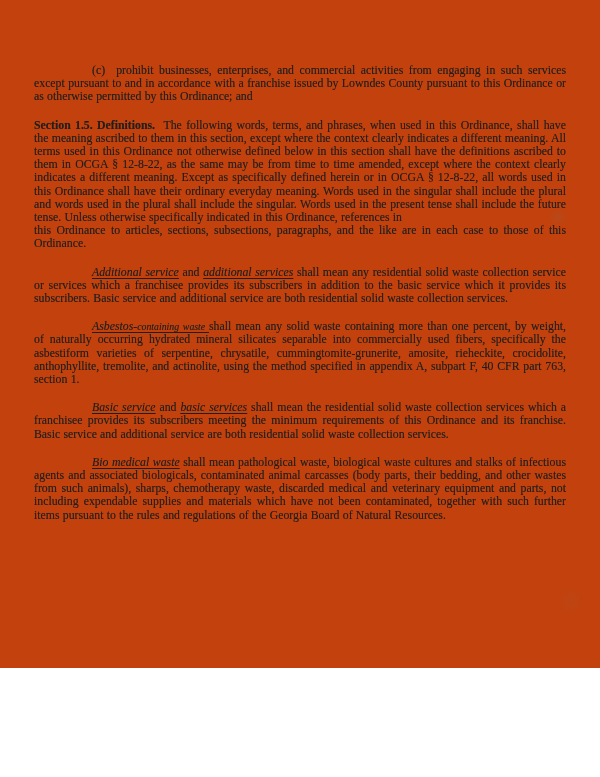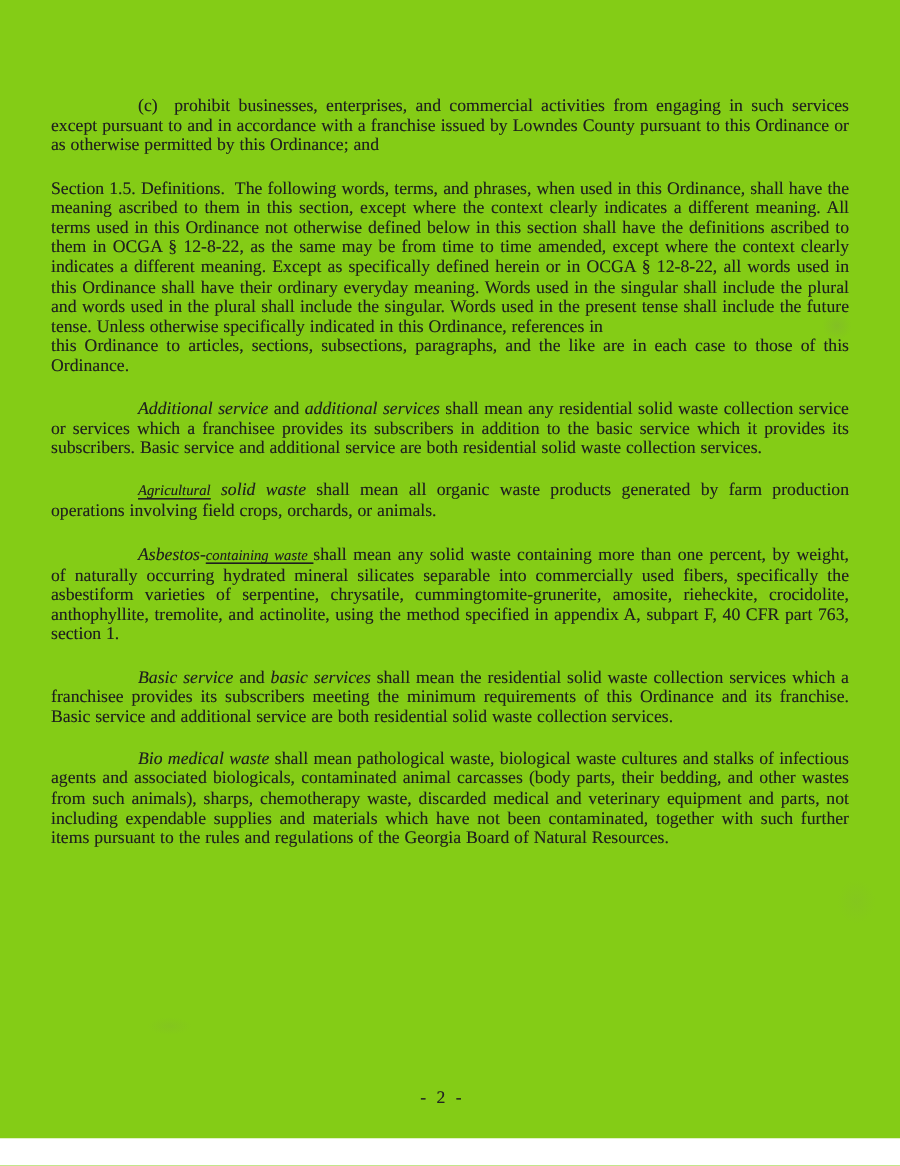--- a/index.html
+++ b/index.html
@@ -1,42 +1,43 @@
 <!DOCTYPE html>
 <html><head>
 <meta charset="utf-8">
 <style>
   html, body { margin: 0; padding: 0; background: #ffffff; }
   .page {
     position: relative;
     width: 600px;
-    height: 759px;
-    background: #84cc16;
+    height: 668px;
+    background: #c2410c;
     overflow: hidden;
     font-family: "Liberation Serif", "DejaVu Serif", serif;
     color: #1f1f1f;
   }
   .body-text {
     position: absolute;
     left: 34px;
     top: 64px;
     width: 532px;
     font-size: 11.8px;
     line-height: 13.2px;
     text-align: justify;
     word-spacing: 0.3px;
     text-shadow: 0 0 0.3px rgba(30,30,30,0.45);
   }
   p.para { margin: 0; }
   p.indent { text-indent: 58px; }
   p.gap { margin-top: 15px; }
   .seg-normal { }
-  .seg-bold { font-weight: 400; margin-top: 17px; }
+  .seg-bold { font-weight: 700; margin-top: 17px; }
   .seg-term {
     font-style: italic;
+    text-decoration: underline;
     text-underline-offset: 1.5px;
   }
   .seg-term-small {
     font-style: italic;
     text-decoration: underline;
     text-underline-offset: 1.5px;
     font-size: 9.8px;
   }
   .page-number {
     position: absolute;
@@ -72,21 +73,20 @@
   }
 </style>
 </head>
 <body>
 
 <div class="page">
   <div class="body-text">
       <p class="para indent"><span class="seg-normal">(c)&nbsp; prohibit businesses, enterprises, and commercial activities from engaging in such services except pursuant to and in accordance with a franchise issued by Lowndes County pursuant to this Ordinance or as otherwise permitted by this Ordinance; and</span></p>
       <p class="para gap"><span class="seg-bold">Section 1.5. Definitions.</span><span class="seg-normal">&nbsp; The following words, terms, and phrases, when used in this Ordinance, shall have the meaning ascribed to them in this section, except where the context clearly indicates a different meaning. All terms used in this Ordinance not otherwise defined below in this section shall have the definitions ascribed to them in OCGA § 12-8-22, as the same may be from time to time amended, except where the context clearly indicates a different meaning. Except as specifically defined herein or in OCGA § 12-8-22, all words used in this Ordinance shall have their ordinary everyday meaning. Words used in the singular shall include the plural and words used in the plural shall include the singular. Words used in the present tense shall include the future tense. Unless otherwise specifically indicated in this Ordinance, references in</span><br><span class="seg-normal">this Ordinance to articles, sections, subsections, paragraphs, and the like are in each case to those of this Ordinance.</span></p>
       <p class="para indent gap"><span class="seg-term">Additional service</span><span class="seg-normal"> and </span><span class="seg-term">additional services</span><span class="seg-normal"> shall mean any residential solid waste collection service or services which a franchisee provides its subscribers in addition to the basic service which it provides its subscribers. Basic service and additional service are both residential solid waste collection services.</span></p>
-      <p class="para indent gap"><span class="seg-term-small">Agricultural</span><span class="seg-term"> solid waste </span><span class="seg-normal">shall mean all organic waste products generated by farm production operations involving field crops, orchards, or animals.</span></p>
       <p class="para indent gap"><span class="seg-term">Asbestos-</span><span class="seg-term-small">containing waste </span><span class="seg-normal">shall mean any solid waste containing more than one percent, by weight, of naturally occurring hydrated mineral silicates separable into commercially used fibers, specifically the asbestiform varieties of serpentine, chrysatile, cummingtomite-grunerite, amosite, rieheckite, crocidolite, anthophyllite, tremolite, and actinolite, using the method specified in appendix A, subpart F, 40 CFR part 763, section 1.</span></p>
       <p class="para indent gap"><span class="seg-term">Basic service</span><span class="seg-normal"> and </span><span class="seg-term">basic services</span><span class="seg-normal"> shall mean the residential solid waste collection services which a franchisee provides its subscribers meeting the minimum requirements of this Ordinance and its franchise. Basic service and additional service are both residential solid waste collection services.</span></p>
       <p class="para indent gap"><span class="seg-term">Bio medical waste</span><span class="seg-normal"> shall mean pathological waste, biological waste cultures and stalks of infectious agents and associated biologicals, contaminated animal carcasses (body parts, their bedding, and other wastes from such animals), sharps, chemotherapy waste, discarded medical and veterinary equipment and parts, not including expendable supplies and materials which have not been contaminated, together with such further items pursuant to the rules and regulations of the Georgia Board of Natural Resources.</span></p>
     </div>
   <div class="page-number">- 2 -</div>
   <div class="bottom-rule"></div>
   <div class="smudge s1"></div>
   <div class="smudge s2"></div>
   <div class="smudge s3"></div>
 </div>

